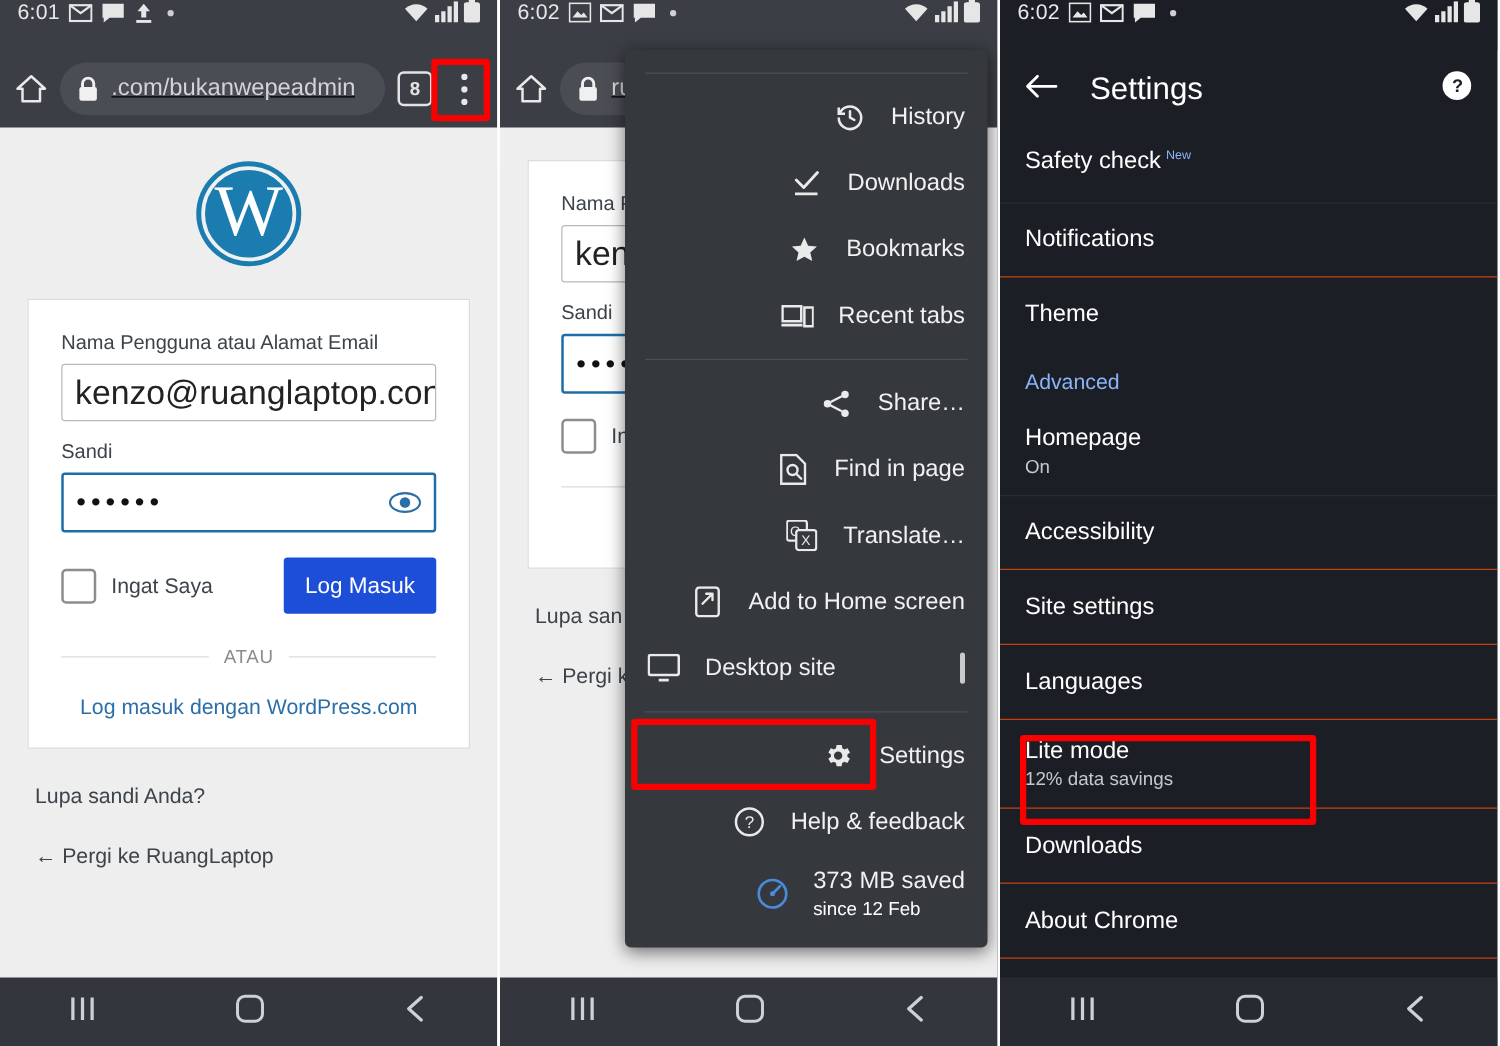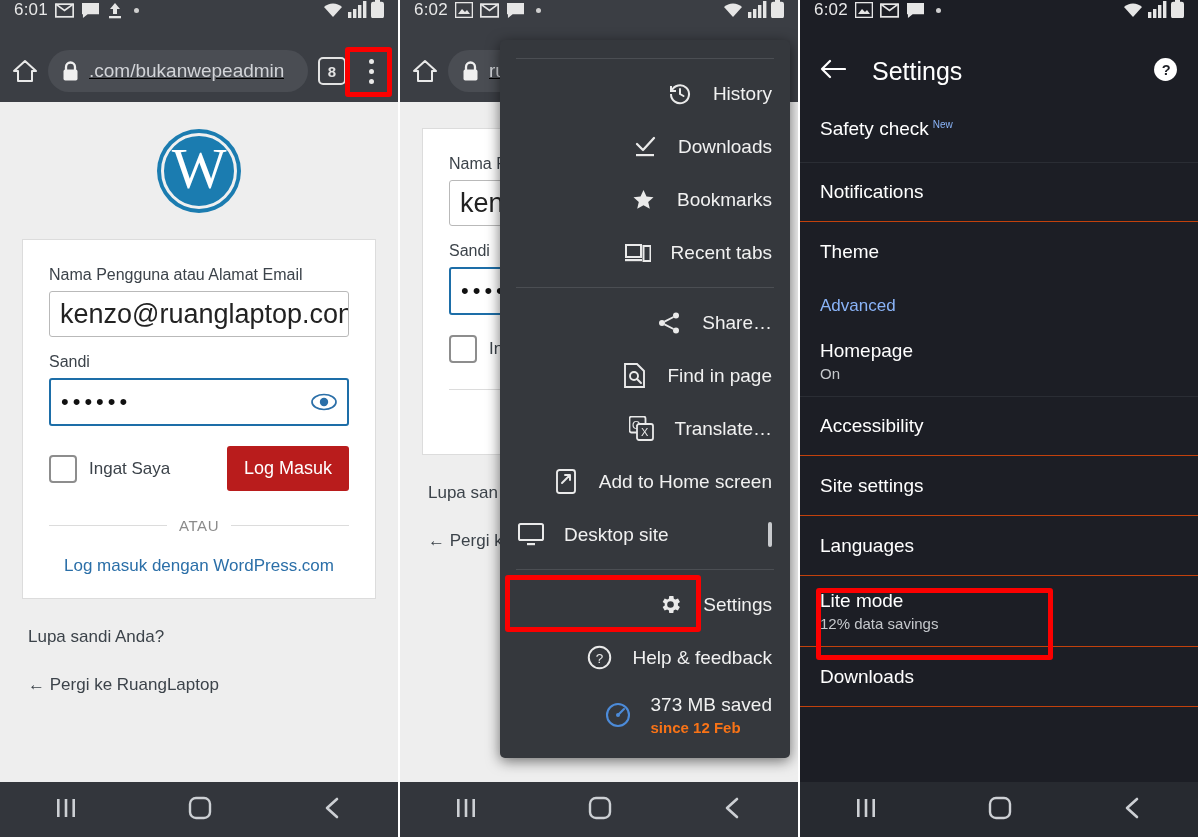--- a/index.html
+++ b/index.html
@@ -95,21 +95,21 @@
   .eye { width: 26px; height: 18px; flex: 0 0 auto; }
   .sp { height: 16px; }
 
   .row-remember { display:flex; align-items:center; margin-top: 20px; }
   .cbx {
     width: 28px; height: 28px; border: 2px solid #8d8d8d; border-radius: 4px; background: #fff;
     flex: 0 0 auto;
   }
   .remember-label { font-size: 17px; color: #3c434a; margin-left: 12px; }
   .btn-login {
-    margin-left: auto; background: #b91c1c; color: #fff; font-size: 18px;
+    margin-left: auto; background: #1d4ed8; color: #fff; font-size: 18px;
     padding: 12px 17px; border: none; border-radius: 3px; cursor: pointer;
   }
   .or-wrap { display:flex; align-items:center; gap: 12px; margin-top: 26px; }
   .or-wrap .line { flex: 1; height: 1px; background: #dcdcdc; }
   .or-wrap .or { color: #8b8b8b; font-size: 15px; letter-spacing: .6px; }
   .wp-link { text-align:center; margin-top: 22px; color: #2b6fa8; font-size: 17px; }
 
   .belowlinks { padding: 28px 28px 0; }
   .belowlinks div { color: #3c434a; font-size: 17px; margin-bottom: 28px; }
 
@@ -132,21 +132,21 @@
     display: flex; align-items: center; gap: 20px;
     padding: 0 18px; height: 53px; color: #f1f1f1; font-size: 19px;
     position: relative;
     justify-content: flex-end;
   }
   .mi .mi-ic { width: 26px; height: 26px; flex: 0 0 auto; display:flex; align-items:center; justify-content:center;}
   .mi .mi-right { margin-left:auto; }
   .desk-chk { width: 21px; height: 21px; border: 2px solid #c8cacd; border-radius: 2px; }
   .mi.two-line { height: 62px; align-items: center; }
   .mi .stack { display:flex; flex-direction: column; justify-content:center; line-height: 1.25;}
-  .mi .stack .sub { font-size: 15px; color: #f97316; margin-top: 2px; font-weight: bold;}
+  .mi .stack .sub { font-size: 15px; color: #ffffff; margin-top: 2px;}
   .rb-settings { left: 505px; top: 575px; width: 196px; height: 57px; z-index: 7;}
 
   
   .set-header {
     height: 62px; display: flex; align-items: center; gap: 26px;
     padding: 0 20px; color: #fff;
   }
   .set-title { font-size: 25px; }
   .help-ic { margin-left: auto; }
   .set-list { position: relative; }
@@ -595,20 +595,23 @@
 
       <div class="set-item" style="min-height:70px;">
         <span>Lite mode</span>
         <span class="sub">12% data savings</span>
       </div>
 
       <div class="set-item">
         <span>Downloads</span>
       </div>
 
+      <div class="set-item">
+        <span>About Chrome</span>
+      </div>
     </div>
 
     <div class="navbar">
       <span class="nav-ic"><svg width="24" height="22" viewBox="0 0 24 22">
             <rect x="3" y="2" width="2.6" height="18" fill="#cdd0d4"></rect>
             <rect x="10.7" y="2" width="2.6" height="18" fill="#cdd0d4"></rect>
             <rect x="18.4" y="2" width="2.6" height="18" fill="#cdd0d4"></rect>
           </svg></span>
       <span class="nav-ic"><svg width="26" height="26" viewBox="0 0 26 26">
             <rect x="3" y="3" width="20" height="20" rx="6" stroke="#cdd0d4" stroke-width="2.4" fill="none"></rect>

